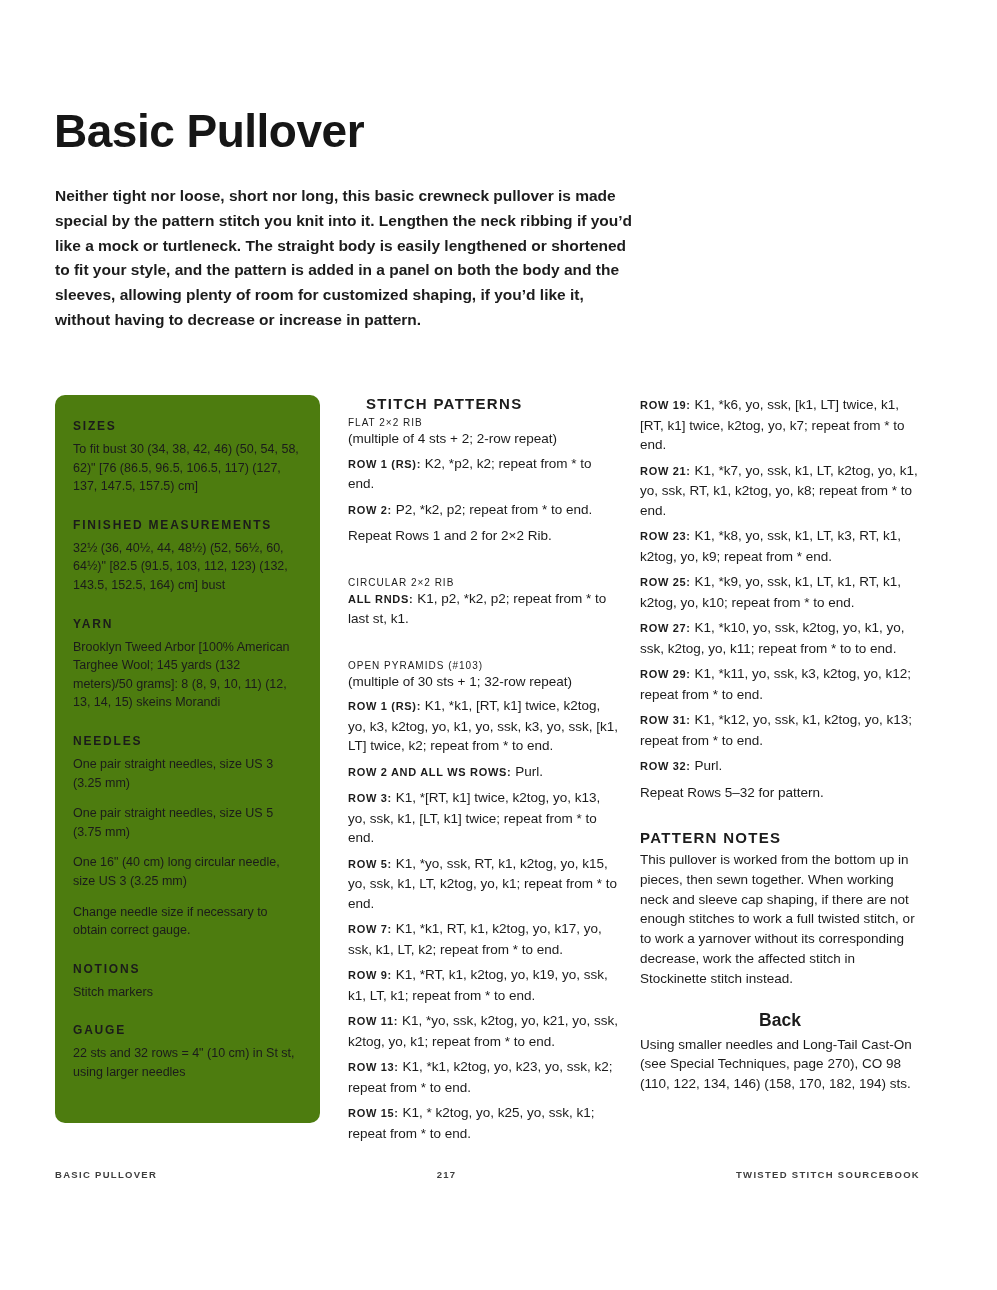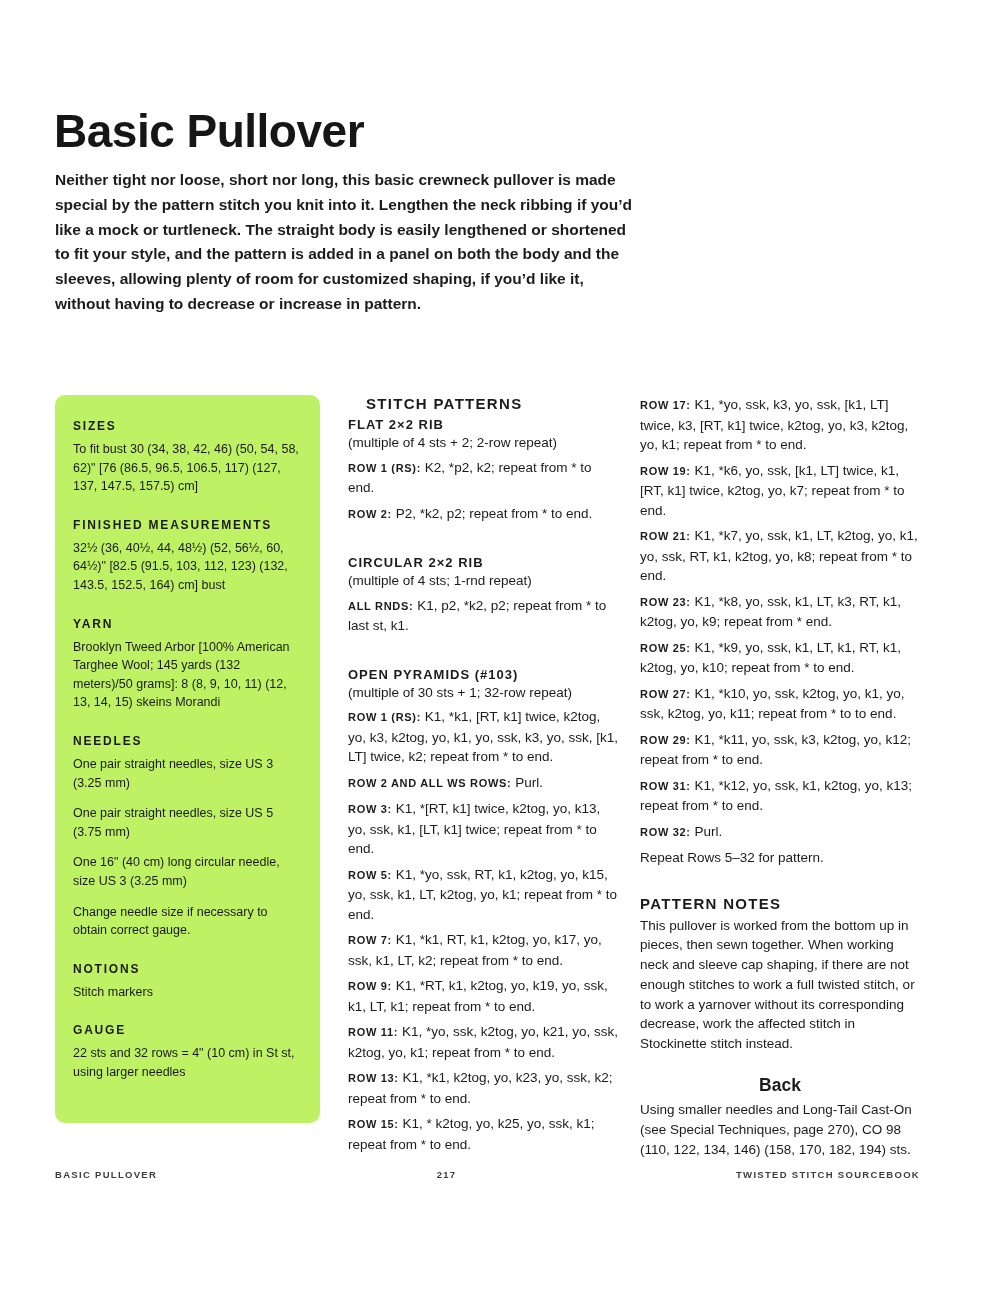--- a/index.html
+++ b/index.html
@@ -6,21 +6,21 @@
   body{
     width:997px;height:1290px;position:relative;background:#ffffff;
     font-family:"Liberation Sans","DejaVu Sans",sans-serif;color:#1b1b1b;
     overflow:hidden;
   }
   .page-title{
     position:absolute;left:54px;top:104px;margin:0;
     font-size:46px;font-weight:700;letter-spacing:-0.5px;color:#161616;
   }
   .intro{
-    position:absolute;left:55px;top:168px;width:582px;margin:0;
+    position:absolute;left:55px;top:184px;width:582px;margin:0;
     font-size:15.5px;font-weight:700;line-height:24.8px;color:#1c1c1c;
   }
   .columns{
     position:absolute;left:55px;top:395px;width:865px;
     display:flex;align-items:flex-start;
   }
   
   .sidebar{
     width:265px;box-sizing:border-box;border-radius:10px;
     padding:24px 18px 28px 18px;
@@ -33,21 +33,21 @@
   .sb-section p{margin:0 0 12px;font-size:12.5px;line-height:18.6px;}
   .sb-section p:last-child{margin-bottom:0;}
   
   .col2{width:272px;margin-left:28px;}
   .col3{width:280px;margin-left:20px;}
   .colhead{
     margin:0 18px 5px;font-size:15px;font-weight:700;letter-spacing:1.3px;
   }
   .sub{margin-bottom:31px;}
   .sub:last-child{margin-bottom:0;}
-  .sub h4{margin:0 0 1px;font-size:13px;font-weight:700;letter-spacing:1px;}
+  .sub h4{margin:0 0 1px;font-size:10px;font-weight:400;letter-spacing:1px;}
   .note{margin:0 0 5px;font-size:13.5px;line-height:19.5px;}
   .row{margin:0 0 6px;font-size:13.5px;line-height:19.5px;}
   .lbl{font-size:11px;font-weight:700;letter-spacing:0.7px;}
   .pn-head{margin:27px 0 4px;font-size:15px;font-weight:700;letter-spacing:1.3px;}
   .pn-text{margin:0;font-size:13.5px;line-height:19.8px;}
   .back-head{margin:21px 0 4px;font-size:17.5px;font-weight:700;letter-spacing:0;text-align:center;}
   .back-text{margin:0;font-size:13.5px;line-height:19.8px;}
   .page-footer{
     position:absolute;left:55px;top:1169px;width:865px;
     display:flex;justify-content:space-between;align-items:baseline;
@@ -56,21 +56,21 @@
 </style>
 </head>
 <body>
 
 <h1 class="page-title">Basic Pullover</h1>
 
 <p class="intro">Neither tight nor loose, short nor long, this basic crewneck pullover is made special by the pattern stitch you knit into it. Lengthen the neck ribbing if you’d like a mock or turtleneck. The straight body is easily lengthened or shortened to fit your style, and the pattern is added in a panel on both the body and the sleeves, allowing plenty of room for customized shaping, if you’d like it, without having to decrease or increase in pattern.</p>
 
 <div class="columns">
 
-  <aside class="sidebar" id="sidebar" style="background: #bef264;">
+  <aside class="sidebar" id="sidebar" style="background: #4d7c0f;">
       <div class="sb-section">
         <h3>SIZES</h3>
         <p>To fit bust 30 (34, 38, 42, 46) (50, 54, 58, 62)" [76 (86.5, 96.5, 106.5, 117) (127, 137, 147.5, 157.5) cm]</p>
       </div>
       <div class="sb-section">
         <h3>FINISHED MEASUREMENTS</h3>
         <p>32½ (36, 40½, 44, 48½) (52, 56½, 60, 64½)" [82.5 (91.5, 103, 112, 123) (132, 143.5, 152.5, 164) cm] bust</p>
       </div>
       <div class="sb-section">
         <h3>YARN</h3>
@@ -94,45 +94,44 @@
     </aside>
 
   <div class="col2">
     <h2 class="colhead">STITCH PATTERNS</h2>
     <div id="col2-body">
         <div class="sub">
           <h4>FLAT 2×2 RIB</h4>
           <p class="note">(multiple of 4 sts + 2; 2-row repeat)</p>
           <p class="row"><span class="lbl">ROW 1 (RS):</span> <span class="rowtext">K2, *p2, k2; repeat from * to end.</span></p>
           <p class="row"><span class="lbl">ROW 2:</span> <span class="rowtext">P2, *k2, p2; repeat from * to end.</span></p>
+          <p class="row"><span class="rowtext">Repeat Rows 1 and 2 for 2×2 Rib.</span></p>
         </div>
         <div class="sub">
           <h4>CIRCULAR 2×2 RIB</h4>
-          <p class="note">(multiple of 4 sts; 1-rnd repeat)</p>
           <p class="row"><span class="lbl">ALL RNDS:</span> <span class="rowtext">K1, p2, *k2, p2; repeat from * to last st, k1.</span></p>
         </div>
         <div class="sub">
           <h4>OPEN PYRAMIDS (#103)</h4>
           <p class="note">(multiple of 30 sts + 1; 32-row repeat)</p>
           <p class="row"><span class="lbl">ROW 1 (RS):</span> <span class="rowtext">K1, *k1, [RT, k1] twice, k2tog, yo, k3, k2tog, yo, k1, yo, ssk, k3, yo, ssk, [k1, LT] twice, k2; repeat from * to end.</span></p>
           <p class="row"><span class="lbl">ROW 2 AND ALL WS ROWS:</span> <span class="rowtext">Purl.</span></p>
           <p class="row"><span class="lbl">ROW 3:</span> <span class="rowtext">K1, *[RT, k1] twice, k2tog, yo, k13, yo, ssk, k1, [LT, k1] twice; repeat from * to end.</span></p>
           <p class="row"><span class="lbl">ROW 5:</span> <span class="rowtext">K1, *yo, ssk, RT, k1, k2tog, yo, k15, yo, ssk, k1, LT, k2tog, yo, k1; repeat from * to end.</span></p>
           <p class="row"><span class="lbl">ROW 7:</span> <span class="rowtext">K1, *k1, RT, k1, k2tog, yo, k17, yo, ssk, k1, LT, k2; repeat from * to end.</span></p>
           <p class="row"><span class="lbl">ROW 9:</span> <span class="rowtext">K1, *RT, k1, k2tog, yo, k19, yo, ssk, k1, LT, k1; repeat from * to end.</span></p>
           <p class="row"><span class="lbl">ROW 11:</span> <span class="rowtext">K1, *yo, ssk, k2tog, yo, k21, yo, ssk, k2tog, yo, k1; repeat from * to end.</span></p>
           <p class="row"><span class="lbl">ROW 13:</span> <span class="rowtext">K1, *k1, k2tog, yo, k23, yo, ssk, k2; repeat from * to end.</span></p>
           <p class="row"><span class="lbl">ROW 15:</span> <span class="rowtext">K1, * k2tog, yo, k25, yo, ssk, k1; repeat from * to end.</span></p>
         </div>
       </div>
   </div>
 
   <div class="col3">
     <div id="col3-rows">
-        <p class="row"><span class="lbl">ROW 17:</span> <span class="rowtext">K1, *yo, ssk, k3, yo, ssk, [k1, LT] twice, k3, [RT, k1] twice, k2tog, yo, k3, k2tog, yo, k1; repeat from * to end.</span></p>
         <p class="row"><span class="lbl">ROW 19:</span> <span class="rowtext">K1, *k6, yo, ssk, [k1, LT] twice, k1, [RT, k1] twice, k2tog, yo, k7; repeat from * to end.</span></p>
         <p class="row"><span class="lbl">ROW 21:</span> <span class="rowtext">K1, *k7, yo, ssk, k1, LT, k2tog, yo, k1, yo, ssk, RT, k1, k2tog, yo, k8; repeat from * to end.</span></p>
         <p class="row"><span class="lbl">ROW 23:</span> <span class="rowtext">K1, *k8, yo, ssk, k1, LT, k3, RT, k1, k2tog, yo, k9; repeat from * end.</span></p>
         <p class="row"><span class="lbl">ROW 25:</span> <span class="rowtext">K1, *k9, yo, ssk, k1, LT, k1, RT, k1, k2tog, yo, k10; repeat from * to end.</span></p>
         <p class="row"><span class="lbl">ROW 27:</span> <span class="rowtext">K1, *k10, yo, ssk, k2tog, yo, k1, yo, ssk, k2tog, yo, k11; repeat from * to to end.</span></p>
         <p class="row"><span class="lbl">ROW 29:</span> <span class="rowtext">K1, *k11, yo, ssk, k3, k2tog, yo, k12; repeat from * to end.</span></p>
         <p class="row"><span class="lbl">ROW 31:</span> <span class="rowtext">K1, *k12, yo, ssk, k1, k2tog, yo, k13; repeat from * to end.</span></p>
         <p class="row"><span class="lbl">ROW 32:</span> <span class="rowtext">Purl.</span></p>
         <p class="row"><span class="rowtext">Repeat Rows 5–32 for pattern.</span></p>
       </div>

